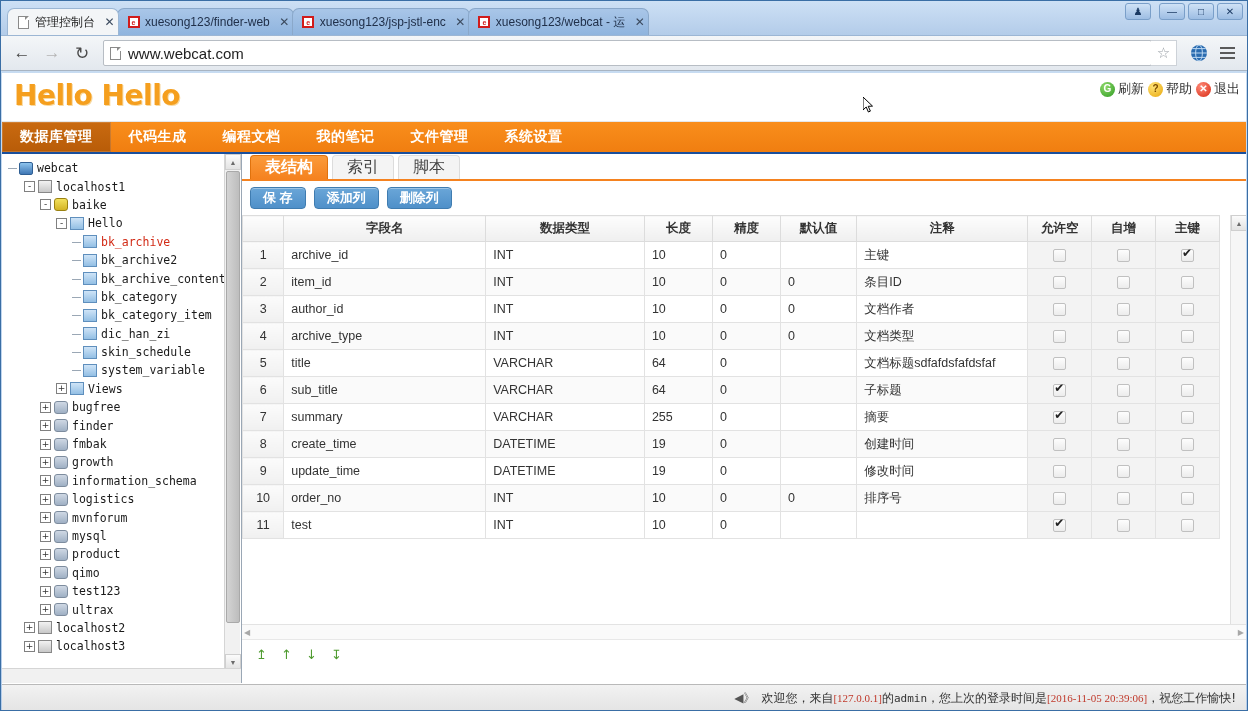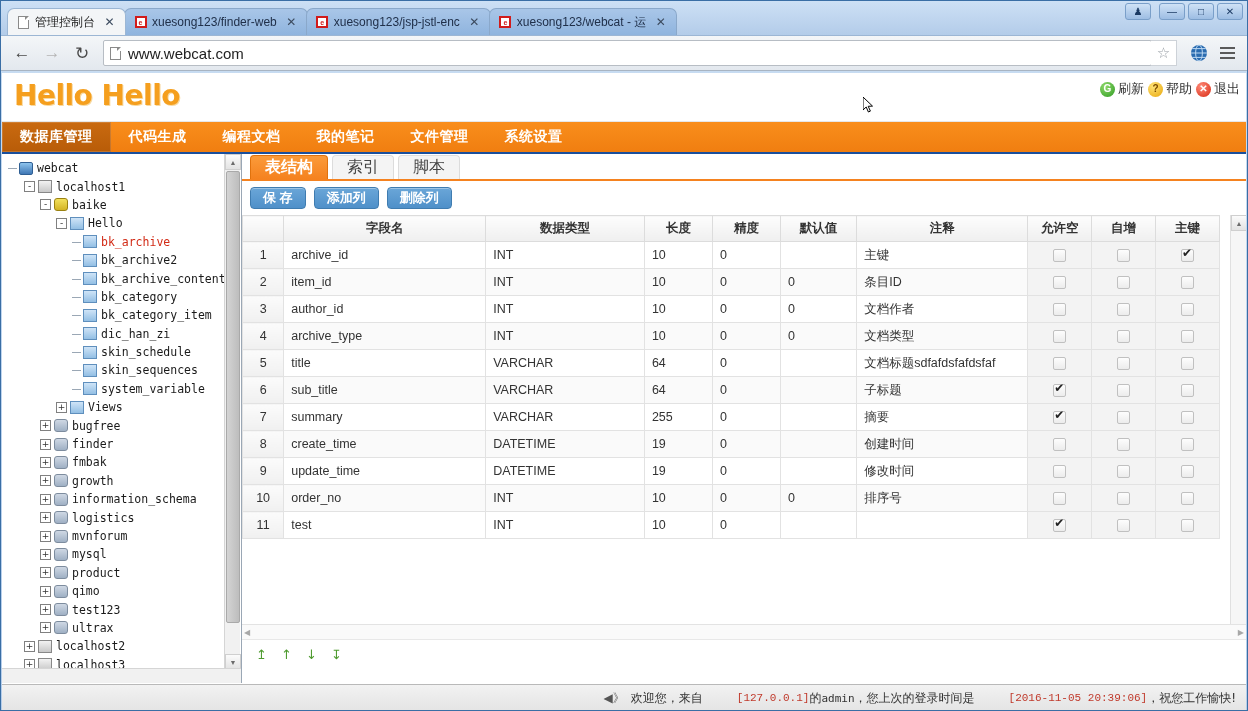--- a/index.html
+++ b/index.html
@@ -40,21 +40,21 @@
   }
   .wbtn.user { margin-right: 5px; }
 
   .tabstrip {
     position: absolute; left: 6px; top: 7px;
     display: flex; align-items: flex-end; height: 27px;
   }
   .tab {
     height: 27px;
     display: flex; align-items: center;
-    padding: 0 9px 0 9px;
+    padding: 0 2px 0 9px;
     margin-right: -2px;
     border: 1px solid #8aa8ca;
     border-bottom: none;
     border-radius: 7px 7px 0 0;
     background: linear-gradient(#a9c6e8, #8fb4de);
     max-width: 196px;
     position: relative;
   }
   .tab.active {
     background: #f3f5f7;
@@ -421,21 +421,21 @@
     width: 1244px; height: 27px;
     background: linear-gradient(#f2f2f2,#e4e4e4);
     border-top: 1px solid #b9b9b9;
     display: flex; align-items: center; justify-content: flex-end;
     padding-right: 10px;
     font-size: 12px;
     color: #333;
     font-family: "DejaVu Sans", sans-serif;
   }
   .statusbar .spk { margin-right: 6px; color: #555; font-size: 12px; }
-  .statusbar .hl { color: #c0392b; font-family: Liberation Mono, monospace; font-size: 11px; margin-left: 34px;}
+  .statusbar .hl { color: #c0392b; font-family: Liberation Serif, serif; font-size: 11px;}
   .statusbar .mono { font-family: "DejaVu Sans Mono", monospace; font-size: 11px; }
 
   .cursor {
     position: absolute;
     left: 862px; top: 96px;
     width: 12px; height: 18px;
     pointer-events: none;
     z-index: 99;
   }
 </style>
@@ -604,26 +604,20 @@
               <span class="tspacer" style="width: 64px;"></span>
               <span class="tdots" style="width: 14px;"></span>
               <span class="ticon ic-tbl"></span>
               <span class="tlabel">dic_han_zi</span>
             </div>
             <div class="tnode">
               <span class="tspacer" style="width: 64px;"></span>
               <span class="tdots" style="width: 14px;"></span>
               <span class="ticon ic-tbl"></span>
               <span class="tlabel">skin_schedule</span>
-            </div>
-            <div class="tnode">
-              <span class="tspacer" style="width: 64px;"></span>
-              <span class="tdots" style="width: 14px;"></span>
-              <span class="ticon ic-tbl"></span>
-              <span class="tlabel">skin_sequences</span>
             </div>
             <div class="tnode">
               <span class="tspacer" style="width: 64px;"></span>
               <span class="tdots" style="width: 14px;"></span>
               <span class="ticon ic-tbl"></span>
               <span class="tlabel">system_variable</span>
             </div>
             <div class="tnode">
               <span class="tspacer" style="width: 48px;"></span>
               <span class="texp">+</span>

